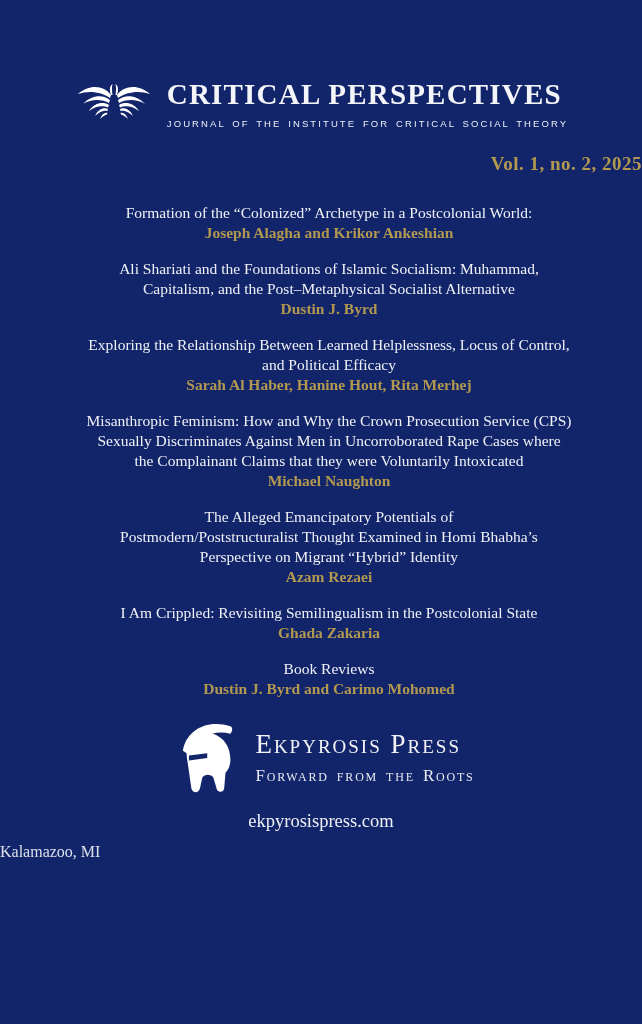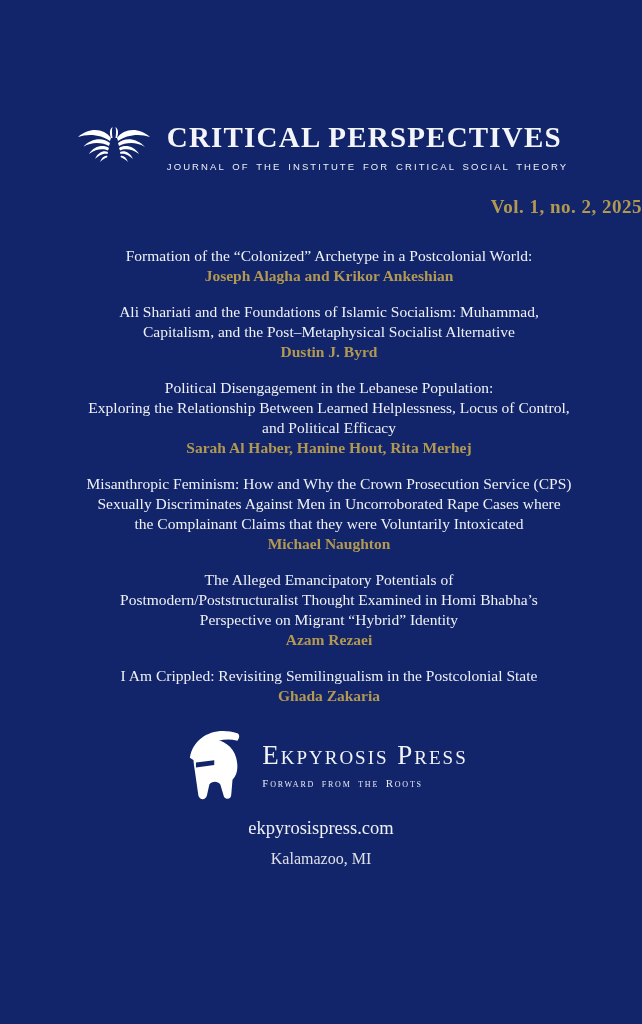--- a/index.html
+++ b/index.html
@@ -13,22 +13,21 @@
     color: #f1f2f5;
     -webkit-font-smoothing: antialiased;
   }
 
   
   .header {
     display: flex;
     align-items: center;
     justify-content: center;
     gap: 13px;
-    padding-top: 110px;
-    margin-top: 12px;
+    padding-top: 79px;
   }
   .wings { width: 80px; height: 50px; flex: 0 0 auto; display: block; }
   .masthead { text-align: left; }
   .journal-title {
     font-size: 29px;
     font-weight: bold;
     letter-spacing: 1.2px;
     line-height: 1;
     color: #f4f5f8;
     white-space: nowrap;
@@ -79,36 +78,35 @@
   .press-text { text-align: left; }
   .press-name {
     font-size: 27px;
     font-variant: small-caps;
     letter-spacing: 2px;
     line-height: 1;
     color: #f2f3f6;
     white-space: nowrap;
   }
   .press-tagline {
-    font-size: 11px;
+    font-size: 17px;
     font-variant: small-caps;
     letter-spacing: 1.8px;
     word-spacing: 2px;
     margin-top: 8px;
     color: #e9ebf1;
     white-space: nowrap;
   }
   .website {
     text-align: center;
     font-size: 18.5px;
     margin-top: 14px;
     color: #eef0f4;
   }
   .location {
-    text-align: center;
     font-size: 16px;
     margin-top: 11px;
     color: #dde0e9;
   }
 </style>
 </head>
 <body>
 
 <div class="header">
   <svg class="wings" viewBox="0 0 160 96" xmlns="http://www.w3.org/2000/svg" aria-hidden="true">
@@ -143,40 +141,43 @@
     <div class="toc-entry">
       <div class="toc-title-line">Formation of the “Colonized” Archetype in a Postcolonial World:</div>
       <div class="toc-authors">Joseph Alagha and Krikor Ankeshian</div>
     </div>
     <div class="toc-entry">
       <div class="toc-title-line">Ali Shariati and the Foundations of Islamic Socialism: Muhammad,</div>
       <div class="toc-title-line">Capitalism, and the Post–Metaphysical Socialist Alternative</div>
       <div class="toc-authors">Dustin J. Byrd</div>
     </div>
     <div class="toc-entry">
-      <div class="toc-title-line">Political Disengagement in the Lebanese Population:</div>
       <div class="toc-title-line">Exploring the Relationship Between Learned Helplessness, Locus of Control,</div>
       <div class="toc-title-line">and Political Efficacy</div>
       <div class="toc-authors">Sarah Al Haber, Hanine Hout, Rita Merhej</div>
     </div>
     <div class="toc-entry">
       <div class="toc-title-line">Misanthropic Feminism: How and Why the Crown Prosecution Service (CPS)</div>
       <div class="toc-title-line">Sexually Discriminates Against Men in Uncorroborated Rape Cases where</div>
       <div class="toc-title-line">the Complainant Claims that they were Voluntarily Intoxicated</div>
       <div class="toc-authors">Michael Naughton</div>
     </div>
     <div class="toc-entry">
       <div class="toc-title-line">The Alleged Emancipatory Potentials of</div>
       <div class="toc-title-line">Postmodern/Poststructuralist Thought Examined in Homi Bhabha’s</div>
       <div class="toc-title-line">Perspective on Migrant “Hybrid” Identity</div>
       <div class="toc-authors">Azam Rezaei</div>
     </div>
     <div class="toc-entry">
       <div class="toc-title-line">I Am Crippled: Revisiting Semilingualism in the Postcolonial State</div>
       <div class="toc-authors">Ghada Zakaria</div>
+    </div>
+    <div class="toc-entry">
+      <div class="toc-title-line">Book Reviews</div>
+      <div class="toc-authors">Dustin J. Byrd and Carimo Mohomed</div>
     </div>
   </div>
 
 <div class="publisher">
   <svg class="helmet" viewBox="0 0 64 64" xmlns="http://www.w3.org/2000/svg" aria-hidden="true">
     <g fill="#ffffff">
 
       <path d="M13,26 C16,9 33,0 52,6 C54,7 54,10 52,12 C38,9 25,14 19,30 Z"></path>
 
       <path d="M21,13 C34,7 48,14 51,26 C53,34 52,40 48,44 L47,56 C47,60 43,61 41,58 L38,48 C36,45 31,45 29,48 L27,57 C26,61 21,61 20,57 L17,36 C15,26 16,18 21,13 Z"></path>

